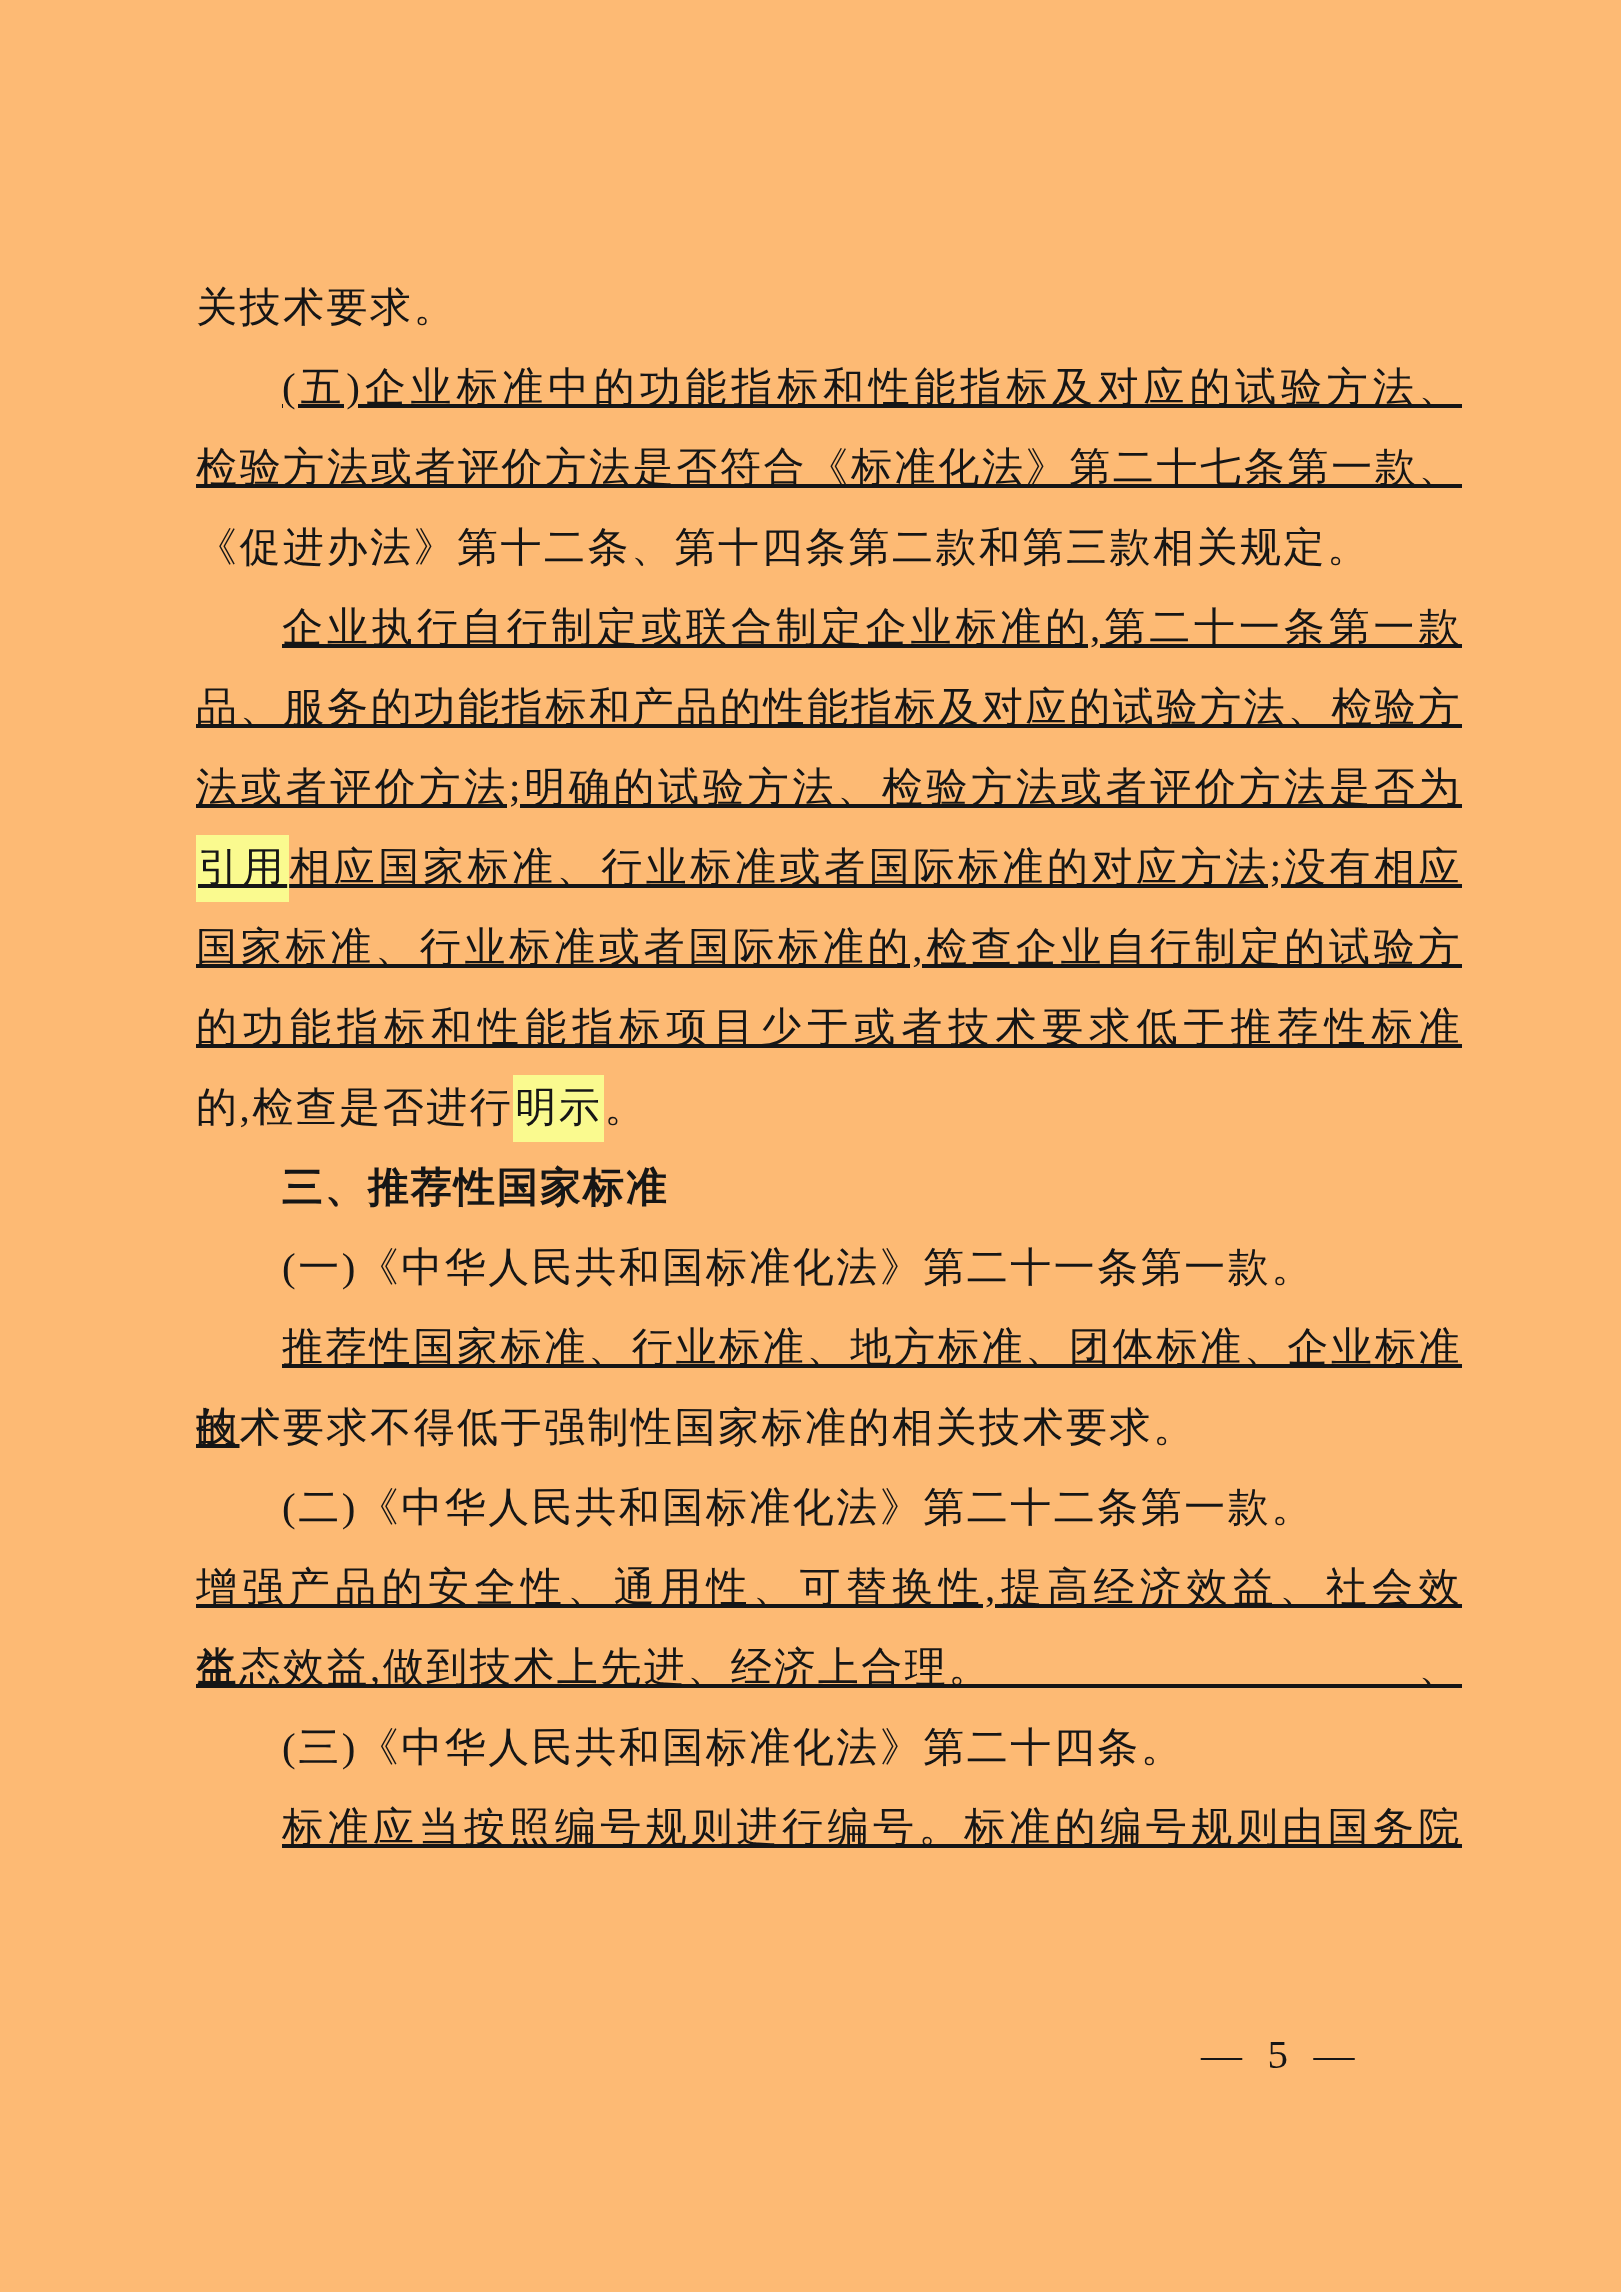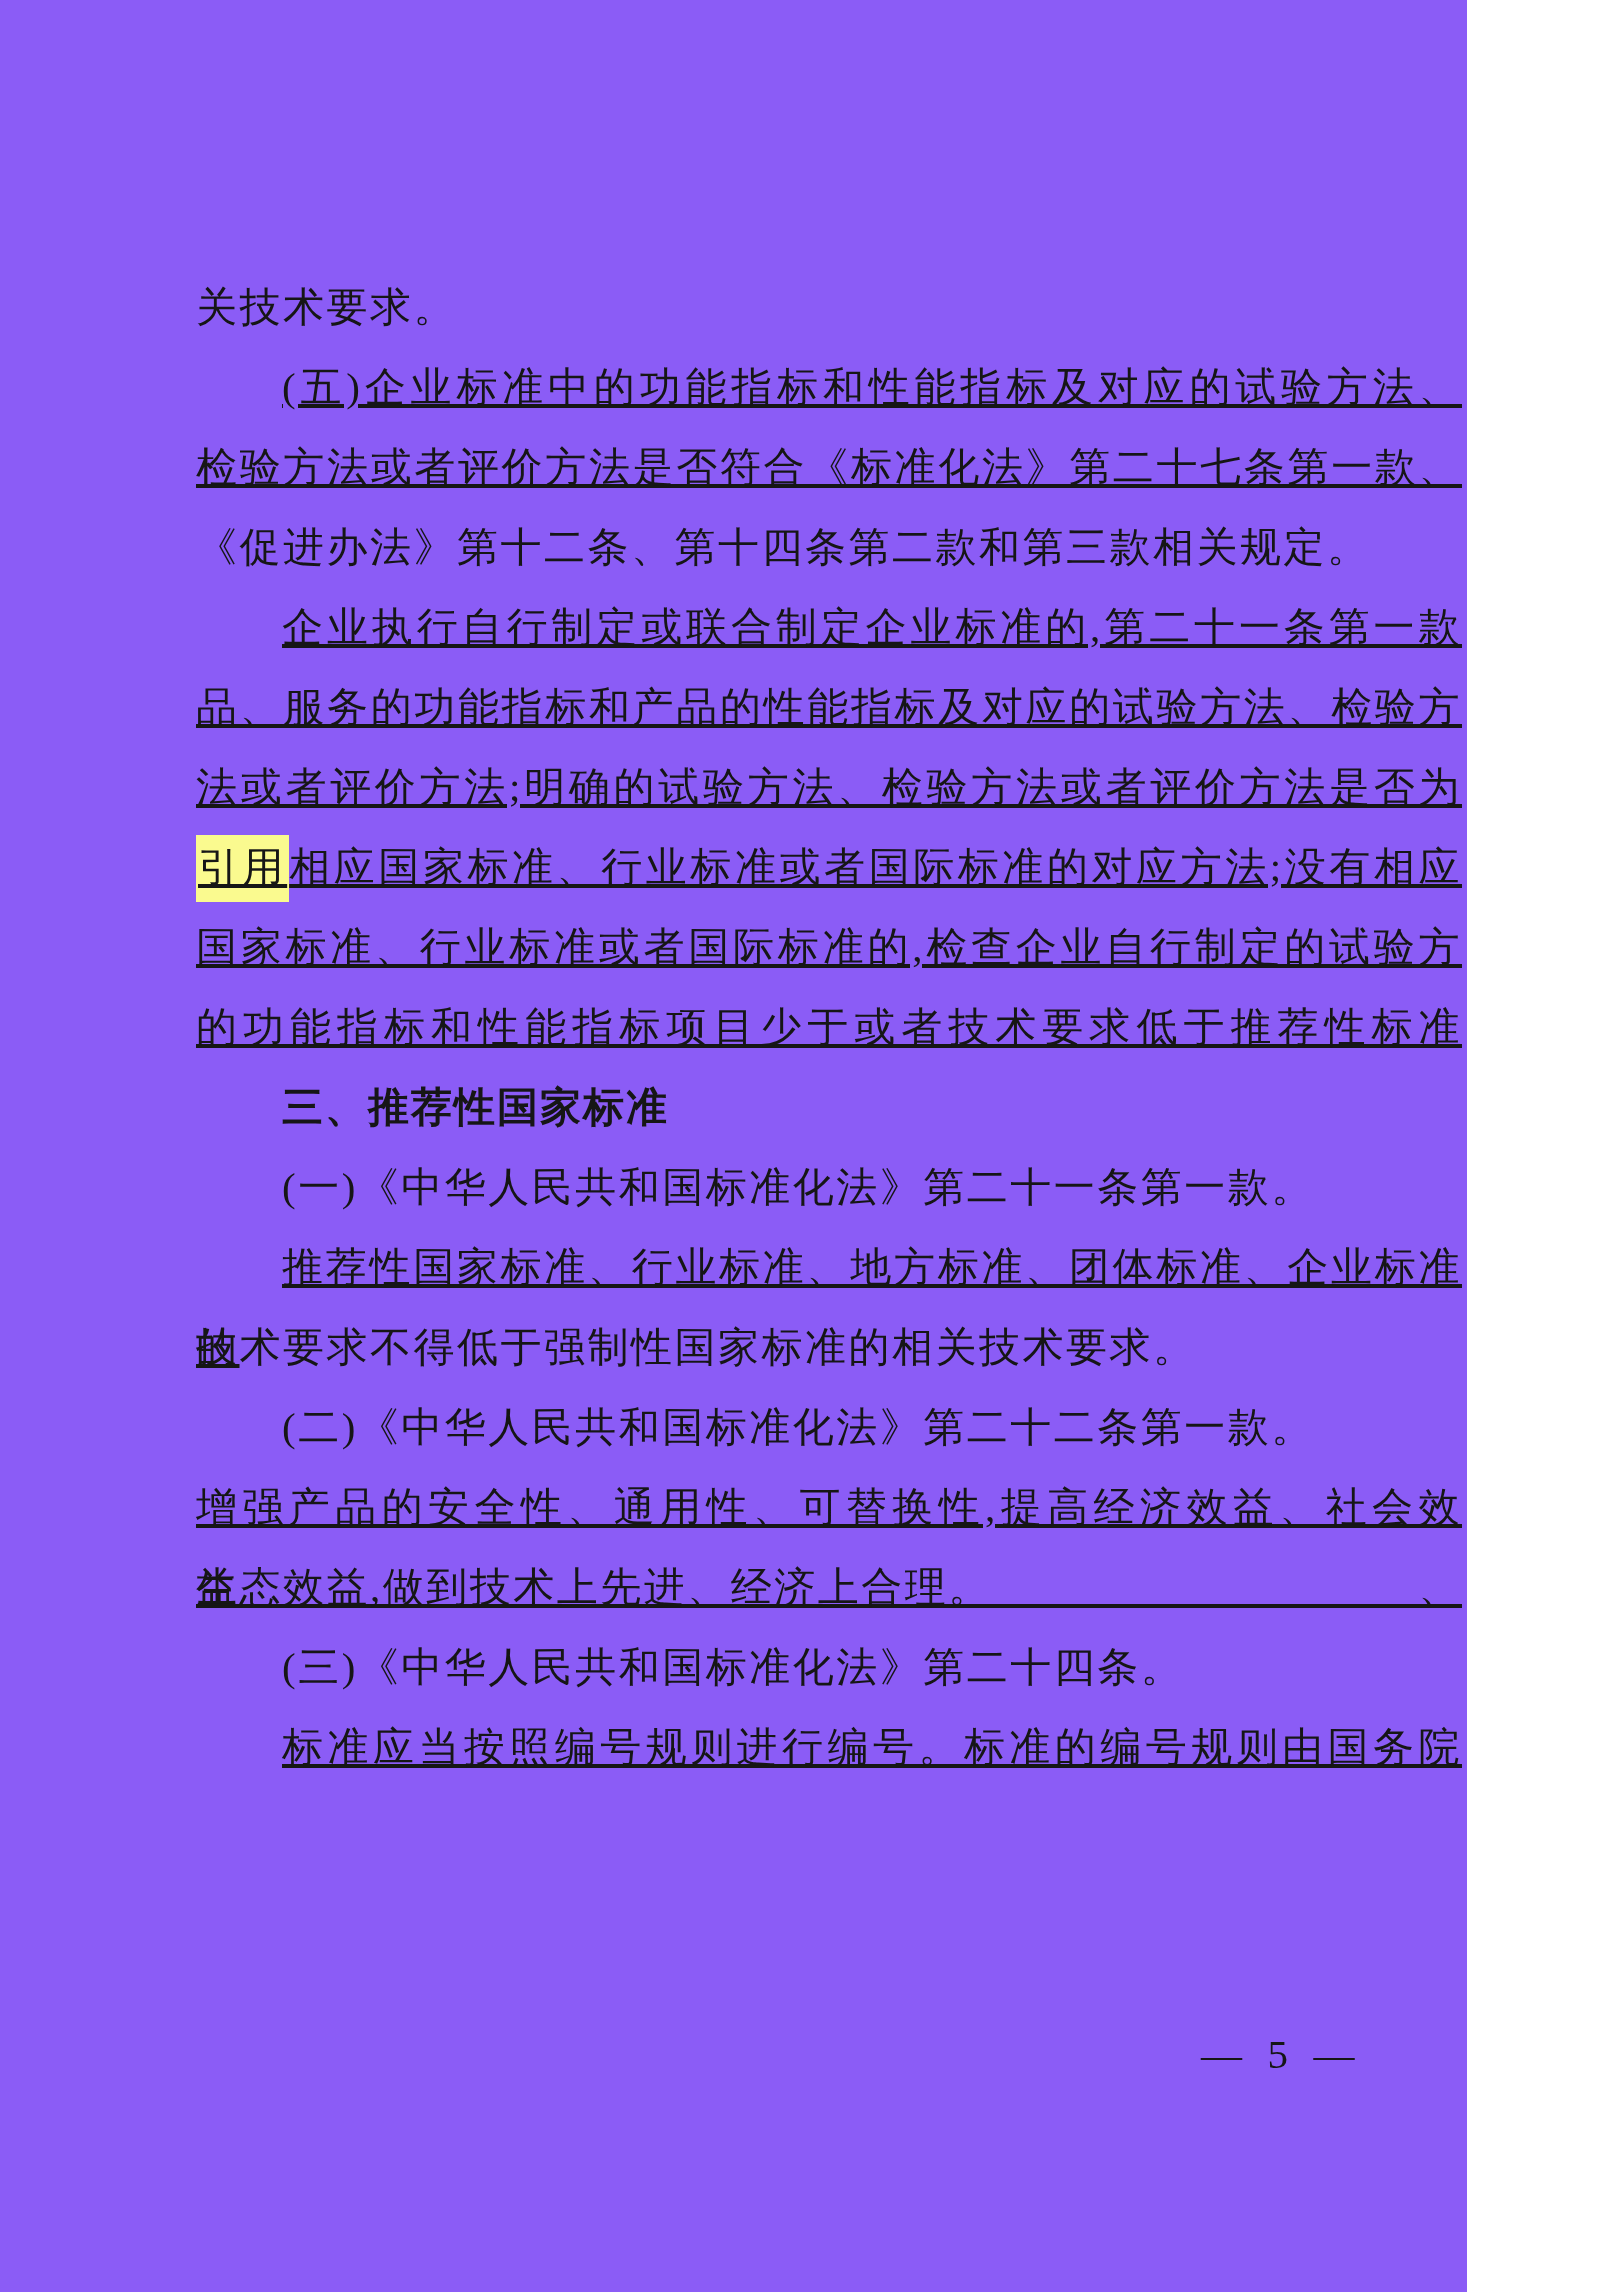--- a/index.html
+++ b/index.html
@@ -1,22 +1,22 @@
 <!DOCTYPE html>
 <html><head>
 <meta charset="utf-8">
 <style>
   html, body { margin: 0; padding: 0; }
   body { background: #ffffff; }
 
   .page {
     position: relative;
-    width: 1467px;
+    width: 1621px;
     height: 2293px;
-    background: #8b5cf6;
+    background: #fdba74;
     color: #161616;
     font-family: "Liberation Serif", "DejaVu Serif", serif;
     overflow: hidden;
   }
 
   .text-block {
     position: absolute;
     left: 196px;
     top: 267px;
     width: 1266px;
@@ -69,20 +69,21 @@
       <div class="line"><span>关技术要求。</span></div>
       <div class="line indent justify"><span>(五)企业标准中的功能指标和性能指标及对应的试验方法、</span></div>
       <div class="line justify"><span>检验方法或者评价方法是否符合《标准化法》第二十七条第一款、</span></div>
       <div class="line"><span>《促进办法》第十二条、第十四条第二款和第三款相关规定。</span></div>
       <div class="line indent justify"><span>企业执行自行制定或联合制定企业标准的,第二十一条第一款</span></div>
       <div class="line justify"><span>品、服务的功能指标和产品的性能指标及对应的试验方法、检验方</span></div>
       <div class="line justify"><span>法或者评价方法;明确的试验方法、检验方法或者评价方法是否为</span></div>
       <div class="line justify"><span class="hl">引用</span><span>相应国家标准、行业标准或者国际标准的对应方法;没有相应</span></div>
       <div class="line justify"><span>国家标准、行业标准或者国际标准的,检查企业自行制定的试验方</span></div>
       <div class="line justify"><span>的功能指标和性能指标项目少于或者技术要求低于推荐性标准</span></div>
+      <div class="line"><span>的,检查是否进行</span><span class="hl">明示</span><span>。</span></div>
       <div class="line indent bold"><span>三、推荐性国家标准</span></div>
       <div class="line indent"><span>(一)《中华人民共和国标准化法》第二十一条第一款。</span></div>
       <div class="line indent justify"><span>推荐性国家标准、行业标准、地方标准、团体标准、企业标准的</span></div>
       <div class="line"><span>技术要求不得低于强制性国家标准的相关技术要求。</span></div>
       <div class="line indent"><span>(二)《中华人民共和国标准化法》第二十二条第一款。</span></div>
       <div class="line justify"><span>增强产品的安全性、通用性、可替换性,提高经济效益、社会效益、</span></div>
       <div class="line"><span>生态效益,做到技术上先进、经济上合理。</span></div>
       <div class="line indent"><span>(三)《中华人民共和国标准化法》第二十四条。</span></div>
       <div class="line indent justify"><span>标准应当按照编号规则进行编号。标准的编号规则由国务院</span></div>
     </main>

